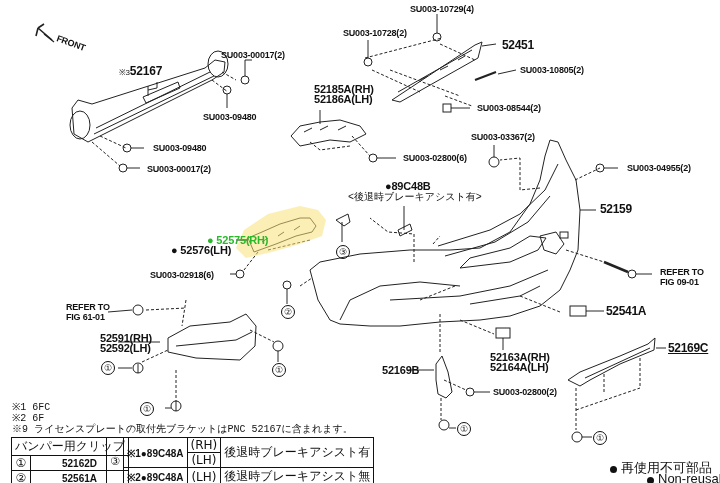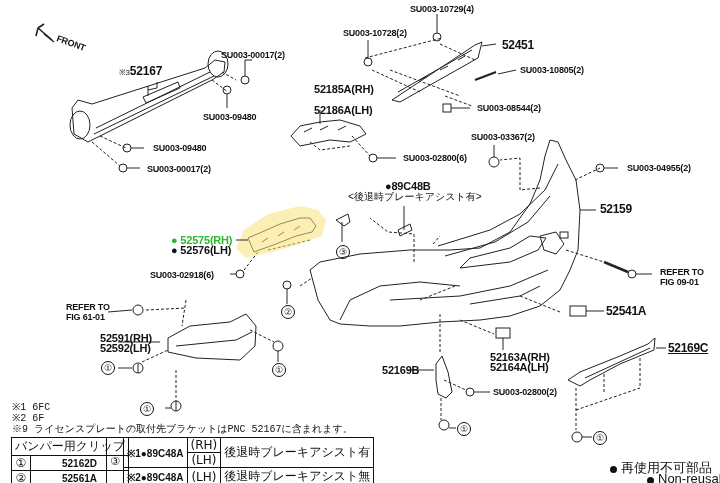--- a/index.html
+++ b/index.html
@@ -4,21 +4,21 @@
 <style>
   html, body { margin:0; padding:0; background:#ffffff; }
   body { width:720px; height:483px; position:relative; overflow:hidden;
          font-family:"DejaVu Sans Condensed","DejaVu Sans", sans-serif; color:#111; }
   #canvas { position:absolute; left:0; top:0; width:720px; height:483px; }
   .lbl { position:absolute; font-family:"Liberation Sans", sans-serif; font-size:9px; font-weight:bold;
          letter-spacing:-0.2px; white-space:nowrap; line-height:10px; color:#111; }
   .lbl.big { font-size:12px; letter-spacing:-0.3px; line-height:12px;text-align:center; }
   .lbl.mid { font-size:11px; line-height:11px; }
   .lbl.ml { white-space:pre; }
-  .lbl.green { color:#2bb82b; }
+  .lbl.green { color:#2bb82b;margin-left:36px; }
   .note { position:absolute; font-family:Liberation Mono, monospace; font-size:10px; line-height:10px; white-space:nowrap; }
   .circ { display:inline-block; width:12px; height:12px; border:1px solid #111; border-radius:50%;
           text-align:center; font-size:9px; line-height:12px; font-weight:normal; }
   table.t { position:absolute; border-collapse:collapse; font-family:"DejaVu Sans", sans-serif; }
   table.t td { border:1px solid #111; padding:0 3px; font-size:12px; height:14px; white-space:nowrap; }
   table.t td.pn { font-weight:bold; font-size:10px; text-align:center; font-family:"Liberation Sans", sans-serif; }
   table.t td.c { text-align:center; }
   .legend-row { position:absolute; font-family:Liberation Sans, sans-serif; font-size:13px; white-space:nowrap; }
   .dot { display:inline-block; width:7px; height:7px; background:#111; border-radius:50%; margin-right:4px; vertical-align:-1px; }
 </style>
@@ -197,21 +197,21 @@
 <div class="lbl" style="left:153px; top:143px;">SU003-09480</div>
 <div class="lbl" style="left:147px; top:164px;">SU003-00017(2)</div>
 
 <div class="lbl" style="left:410px; top:4px;">SU003-10729(4)</div>
 <div class="lbl" style="left:343px; top:28px;">SU003-10728(2)</div>
 <div class="lbl big" style="left:502px; top:39px;">52451</div>
 <div class="lbl" style="left:520px; top:65px;">SU003-10805(2)</div>
 <div class="lbl" style="left:477px; top:103px;">SU003-08544(2)</div>
 
 <div class="lbl ml mid" style="left:314px; top:84px;">52185A(RH)</div>
-<div class="lbl ml mid" style="left:314px; top:94px;margin-top:11px;">52186A(LH)</div>
+<div class="lbl ml mid" style="left:314px; top:94px;">52186A(LH)</div>
 <div class="lbl" style="left:403px; top:153px;text-align:center;">SU003-02800(6)</div>
 <div class="lbl" style="left:471px; top:132px;">SU003-03367(2)</div>
 <div class="lbl" style="left:627px; top:163px;text-align:center;">SU003-04955(2)</div>
 <div class="lbl big" style="left:600px; top:203px;">52159</div>
 
 <div class="lbl mid" style="left:385px; top:181px;">●89C48B</div>
 <div class="note" style="left:348px; top:193px;">&lt;後退時ブレーキアシスト有&gt;</div>
 
 <div class="lbl mid green" style="left:171px; top:235px;">● <span>52575(RH)</span></div>
 <div class="lbl mid" style="left:171px; top:245px;">● <span>52576(LH)</span></div>

